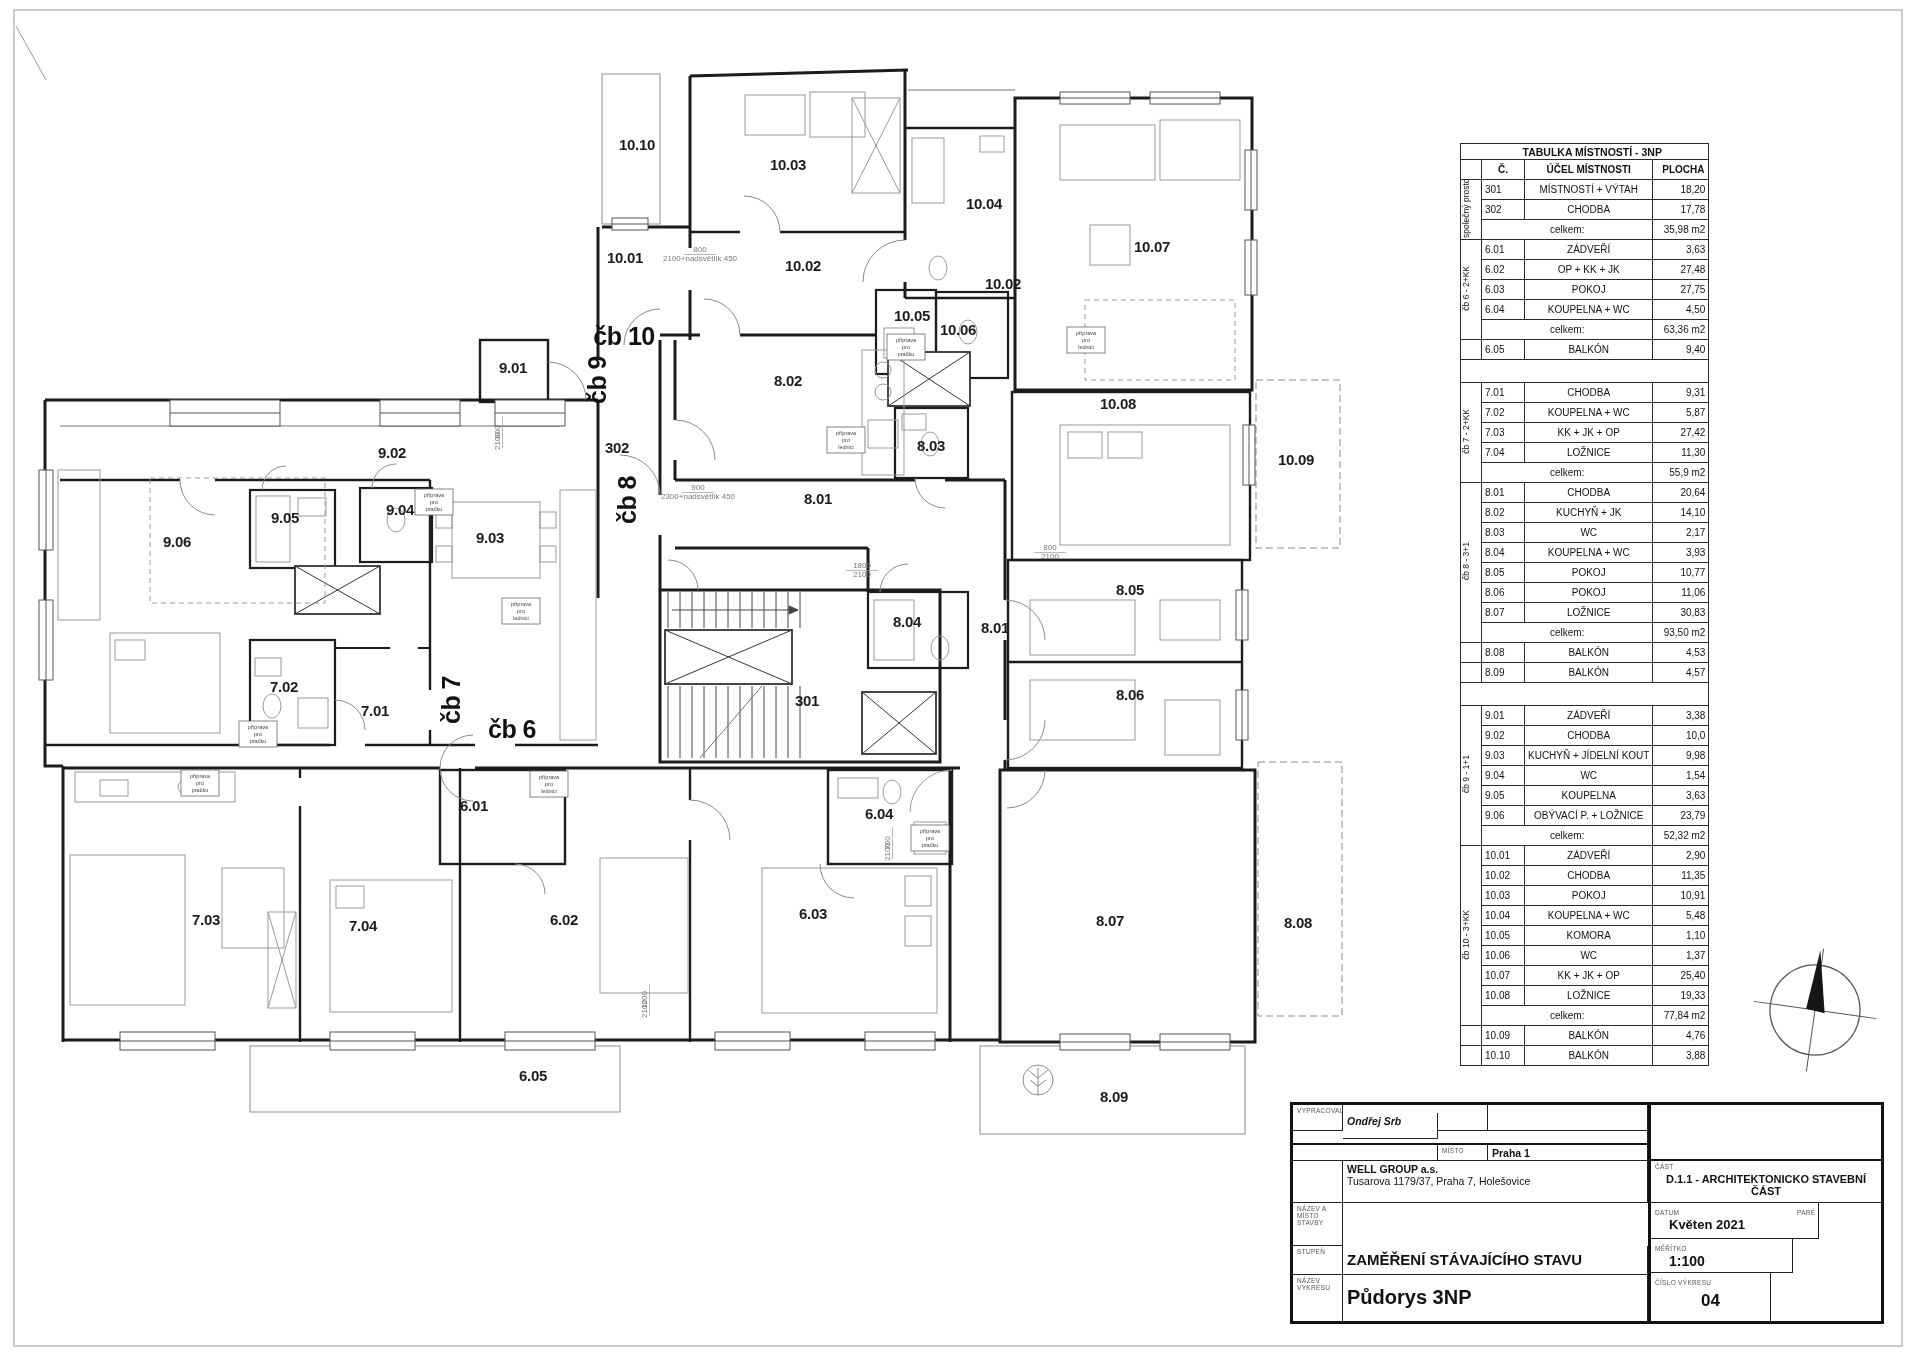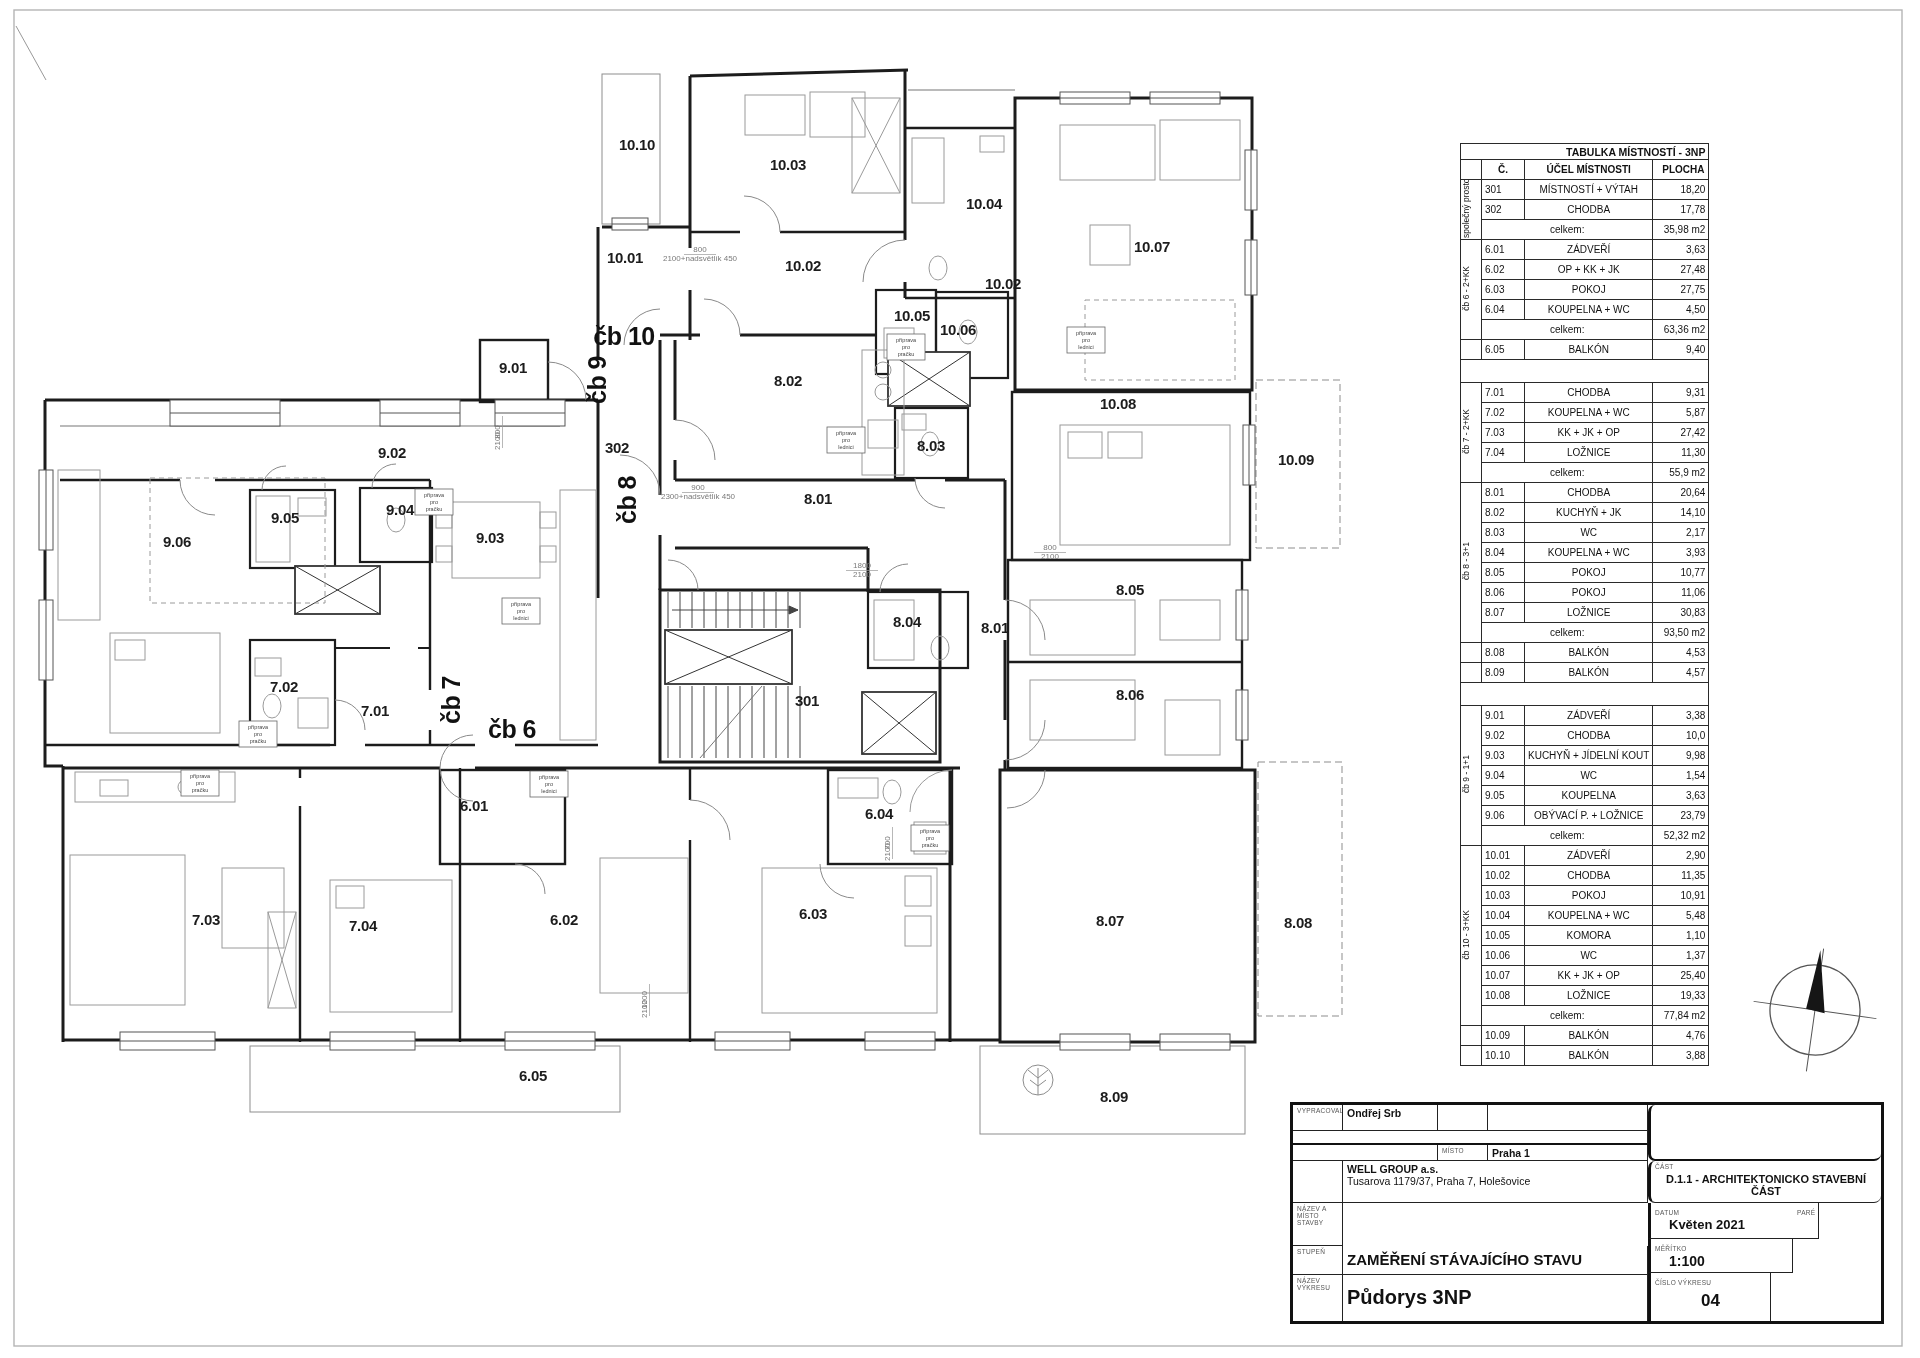--- a/index.html
+++ b/index.html
@@ -12,35 +12,35 @@
   .prep{font-size:5.5px;fill:#444;text-anchor:middle;}
   
   table.rtable{position:absolute;left:1460px;top:143px;border-collapse:collapse;table-layout:fixed;
     background:#fff;border:1.5px solid #2a2a2a;}
   .rtable td,.rtable th{border:1px solid #2a2a2a;font-size:10px;font-weight:normal;height:19px;
     padding:0 3px;white-space:nowrap;overflow:hidden;line-height:10px;}
   .rtable .c-g{width:20px;padding:0;}
   .rtable .c-n{width:36px;}
   .rtable .c-u{width:116px;text-align:center;margin-top:42px;}
   .rtable .c-p{width:44px;text-align:right;padding-left:8px;}
-  .rtable .ttl{font-size:10.5px;text-align:right;padding-left:18px;height:15px;}
+  .rtable .ttl{font-size:10.5px;text-align:center;padding-left:18px;height:15px;}
   .rtable .hdr td{font-weight:bold;}
   .rtable .vtxt{writing-mode:vertical-rl;transform:rotate(180deg);font-size:8.5px;display:inline-block;
     max-height:100%;letter-spacing:0;}
   .rtable .tot{text-align:center;}
   .rtable .spc td{border-left:none;border-right:none;height:22px;}
   .rtable .gtop td{border-top:1.6px solid #2a2a2a;}
   
   .tb{position:absolute;left:1290px;top:1102px;width:588px;height:216px;border:3px solid #111;background:#fff;}
   .tb .cell{position:absolute;box-sizing:border-box;border-right:1px solid #222;border-bottom:1px solid #222;
     font-size:10.5px;padding:2px 4px;overflow:hidden;}
   .tb .lbl{font-size:6.5px;color:#555;letter-spacing:.3px;}
   .tb .b{font-weight:bold;}
   .tb .thickb{border-bottom:2.5px solid #111;}
-  .tb .noR{border-right:none;border-radius:7px;}
+  .tb .noR{border-right:none;}
   .tb .noB{border-bottom:none;}
 </style>
 </head>
 <body>
 
 <div id="sheet">
 
 <svg viewBox="0 0 1920 1358" width="1920" height="1358" style="position:absolute;left:0;top:0;">
 
   <g>
@@ -689,21 +689,21 @@
           <td class="c-n">10.10</td>
           <td class="c-u">BALKÓN</td>
           <td class="c-p">3,88</td>
         </tr>
       </tbody>
 </table>
 
 <div class="tb">
 
   <div class="cell lbl" style="left:0;top:0;width:50px;height:26px;">VYPRACOVAL</div>
-  <div class="cell b" style="left:50px;top:0;width:95px;height:26px;">Ondřej Srb</div>
+  <div class="cell b" style="left:50px;top:8px;width:95px;height:26px;font-style:italic;">Ondřej Srb</div>
   <div class="cell" style="left:145px;top:0;width:50px;height:26px;"></div>
   <div class="cell" style="left:195px;top:0;width:160px;height:26px;"></div>
   <div class="cell thickb" style="left:0;top:26px;width:355px;height:14px;"></div>
   <div class="cell" style="left:0;top:40px;width:145px;height:16px;"></div>
   <div class="cell lbl" style="left:145px;top:40px;width:50px;height:16px;">MÍSTO</div>
   <div class="cell b" style="left:195px;top:40px;width:160px;height:16px;">Praha 1</div>
   <div class="cell" style="left:0;top:56px;width:50px;height:42px;"></div>
   <div class="cell" style="left:50px;top:56px;width:305px;height:42px;">
     <div class="b">WELL GROUP a.s.</div>
     <div>Tusarova 1179/37, Praha 7, Holešovice</div>

